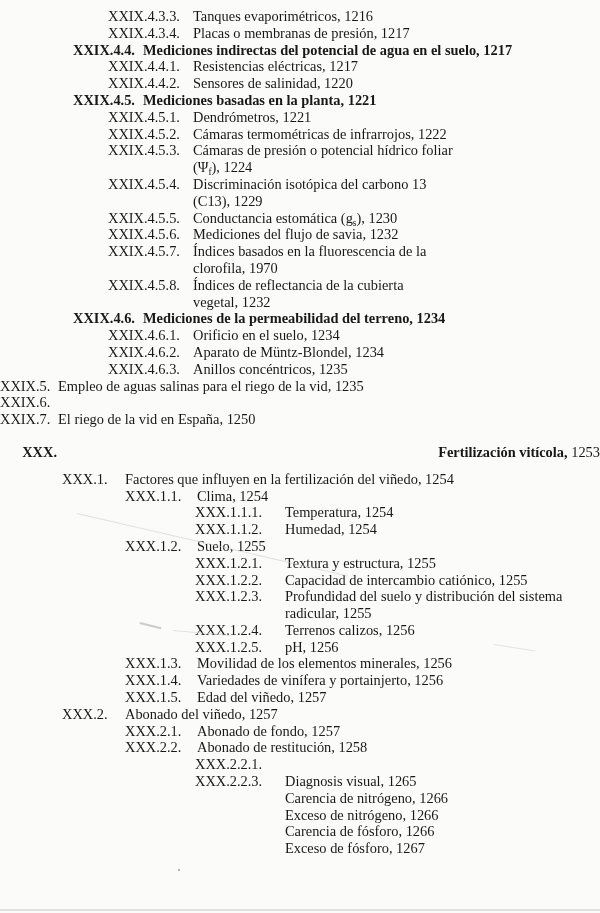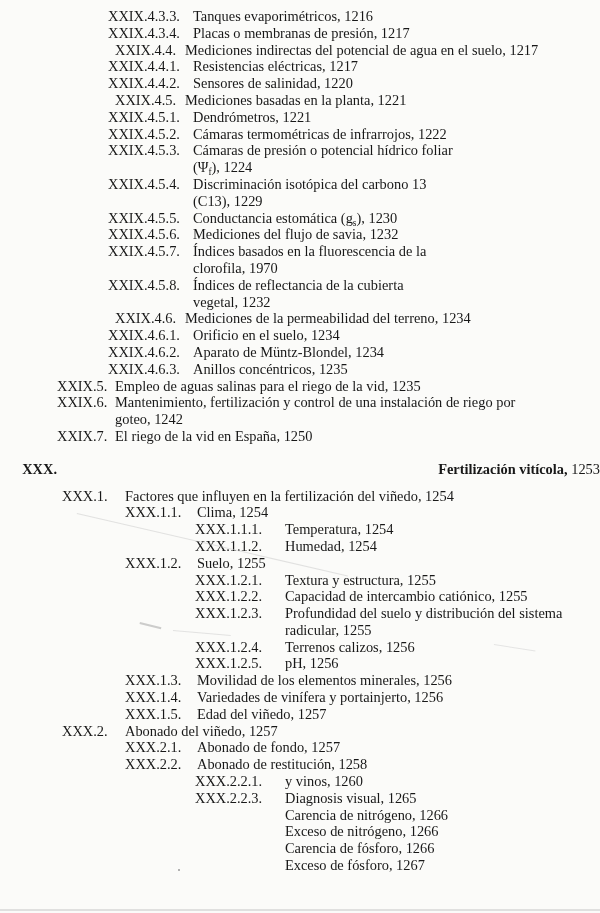--- a/index.html
+++ b/index.html
@@ -20,22 +20,22 @@
     color: #181818;
     box-sizing: border-box;
     padding-top: 8px;
   }
   .row { display: flex; align-items: flex-start; }
   .num { flex: 0 0 auto; white-space: nowrap; }
   .txt { flex: 1 1 auto; min-width: 0; }
   .ln  { display: block; white-space: nowrap; }
 
   
-  .lv-a1 { margin-left: 57px; }  .lv-a1 > .num { width: 58px; }
-  .lv-a2 { margin-left: 115px; } .lv-a2 > .num { width: 70px; }
+  .lv-a1 { }  .lv-a1 > .num { width: 58px; }
+  .lv-a2 { margin-left: 73px; font-weight: bold; } .lv-a2 > .num { width: 70px; }
   .lv-a3 { margin-left: 108px; } .lv-a3 > .num { width: 85px; }
 
   
   .lv-ch { margin-left: 10px; }  .lv-ch > .num { width: 47px; }
   .lv-b1 { margin-left: 62px; }  .lv-b1 > .num { width: 63px; }
   .lv-b2 { margin-left: 125px; } .lv-b2 > .num { width: 72px; }
   .lv-b3 { margin-left: 195px; } .lv-b3 > .num { width: 90px; }
   .lv-b4 { margin-left: 285px; } .lv-b4 > .num { width: 0px; }
 
   .chapter { margin-top: 16px; margin-bottom: 10px; font-weight: bold; text-align: right; }
@@ -171,24 +171,20 @@
         </span>
       </div>
       <div class="row lv-a1">
         <span class="num">XXIX.5.</span>
         <span class="txt">
           <span class="ln">Empleo de aguas salinas para el riego de la vid, 1235</span>
         </span>
       </div>
       <div class="row lv-a1">
         <span class="num">XXIX.6.</span>
-        <span class="txt">
-          <span class="ln">Mantenimiento, fertilización y control de una instalación de riego por</span>
-          <span class="ln">goteo, 1242</span>
-        </span>
       </div>
       <div class="row lv-a1">
         <span class="num">XXIX.7.</span>
         <span class="txt">
           <span class="ln">El riego de la vid en España, 1250</span>
         </span>
       </div>
     </div>
 
   <div class="row lv-ch chapter">
@@ -292,21 +288,20 @@
       </div>
       <div class="row lv-b2">
         <span class="num">XXX.2.2.</span>
         <span class="txt">
           <span class="ln">Abonado de restitución, 1258</span>
         </span>
       </div>
       <div class="row lv-b3">
         <span class="num">XXX.2.2.1.</span>
         <span class="txt">
-          <span class="ln">y vinos, 1260</span>
         </span>
       </div>
       <div class="row lv-b3">
         <span class="num">XXX.2.2.3.</span>
         <span class="txt">
           <span class="ln">Diagnosis visual, 1265</span>
         </span>
       </div>
       <div class="row lv-b4">
         <span class="num"></span>

